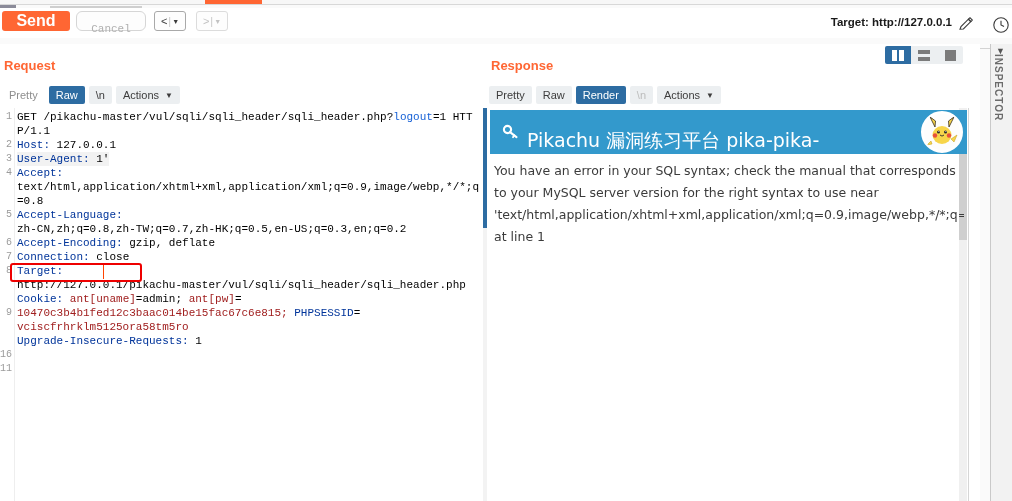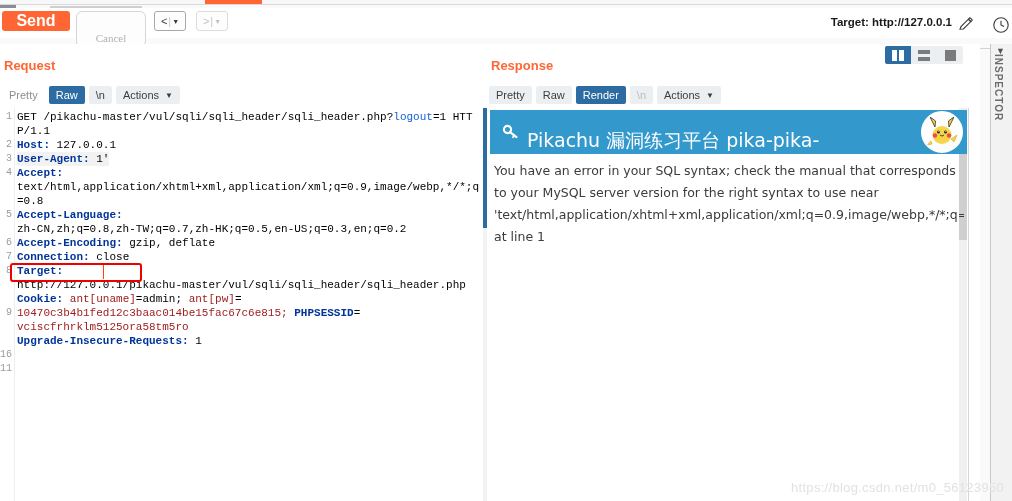--- a/index.html
+++ b/index.html
@@ -53,22 +53,22 @@
     font-family: "Liberation Sans", sans-serif;
     cursor: pointer;
     line-height: 20px; text-align: center; padding: 0;
   }
   .btn-cancel {
     position: absolute; left: 76px; top: 3px;
     width: 70px; height: 20px;
     background: #fdfdfd; color: #b0b0b0;
     border: 1px solid #d6d6d6; border-radius: 6px;
     font-size: 11px;
-    font-family: Liberation Serif, serif;
-    line-height: 18px; text-align: center; padding: 17px;
+    font-family: Liberation Mono, monospace;
+    line-height: 18px; text-align: center; padding: 8px;
   }
   .btn-nav {
     position: absolute; top: 3px;
     height: 20px; width: 32px;
     background: #fdfdfd;
     border: 1px solid #a9a9a9; border-radius: 3px;
     display: flex; align-items: center; justify-content: center;
     font-size: 11px; color: #3a3a3a; cursor: pointer;
   }
   .btn-nav.prev { left: 154px; }
@@ -167,21 +167,21 @@
   .code {
     position: absolute; left: 17px; top: 2px;
     width: 468px;
     font-family: "Liberation Mono", monospace;
     font-size: 11px;
     line-height: 14px;
     color: #000000;
     white-space: pre-wrap;
     word-break: break-all;
   }
-  .code .hdr { color: #00349a; font-weight: bold; }
+  .code .hdr { color: #00349a; font-weight: normal; }
   .code .param { color: #1761d6; }
   .code .red { color: #a01e1e; }
   .code .ua-hl {
     background: #f2f2f2;
     display: inline-block;
   }
   .hl-box {
     position: absolute;
     left: 10px; top: 155px; width: 132px; height: 19px;
     border: 2px solid #ee0000; border-radius: 3px;
@@ -471,14 +471,13 @@
 
       <div class="err-text">You have an error in your SQL syntax; check the manual that corresponds to your MySQL server version for the right syntax to use near 'text/html,application/xhtml+xml,application/xml;q=0.9,image/webp,*/*;q=0.8','62 at line 1</div>
     </div>
   </div>
 
   <div class="inspector-rail">
     <div class="arrow">▼</div>
     <div class="vtext">INSPECTOR</div>
   </div>
 
-  <div class="watermark">https://blog.csdn.net/m0_56123950</div>
 </div>
 
 </body></html>

